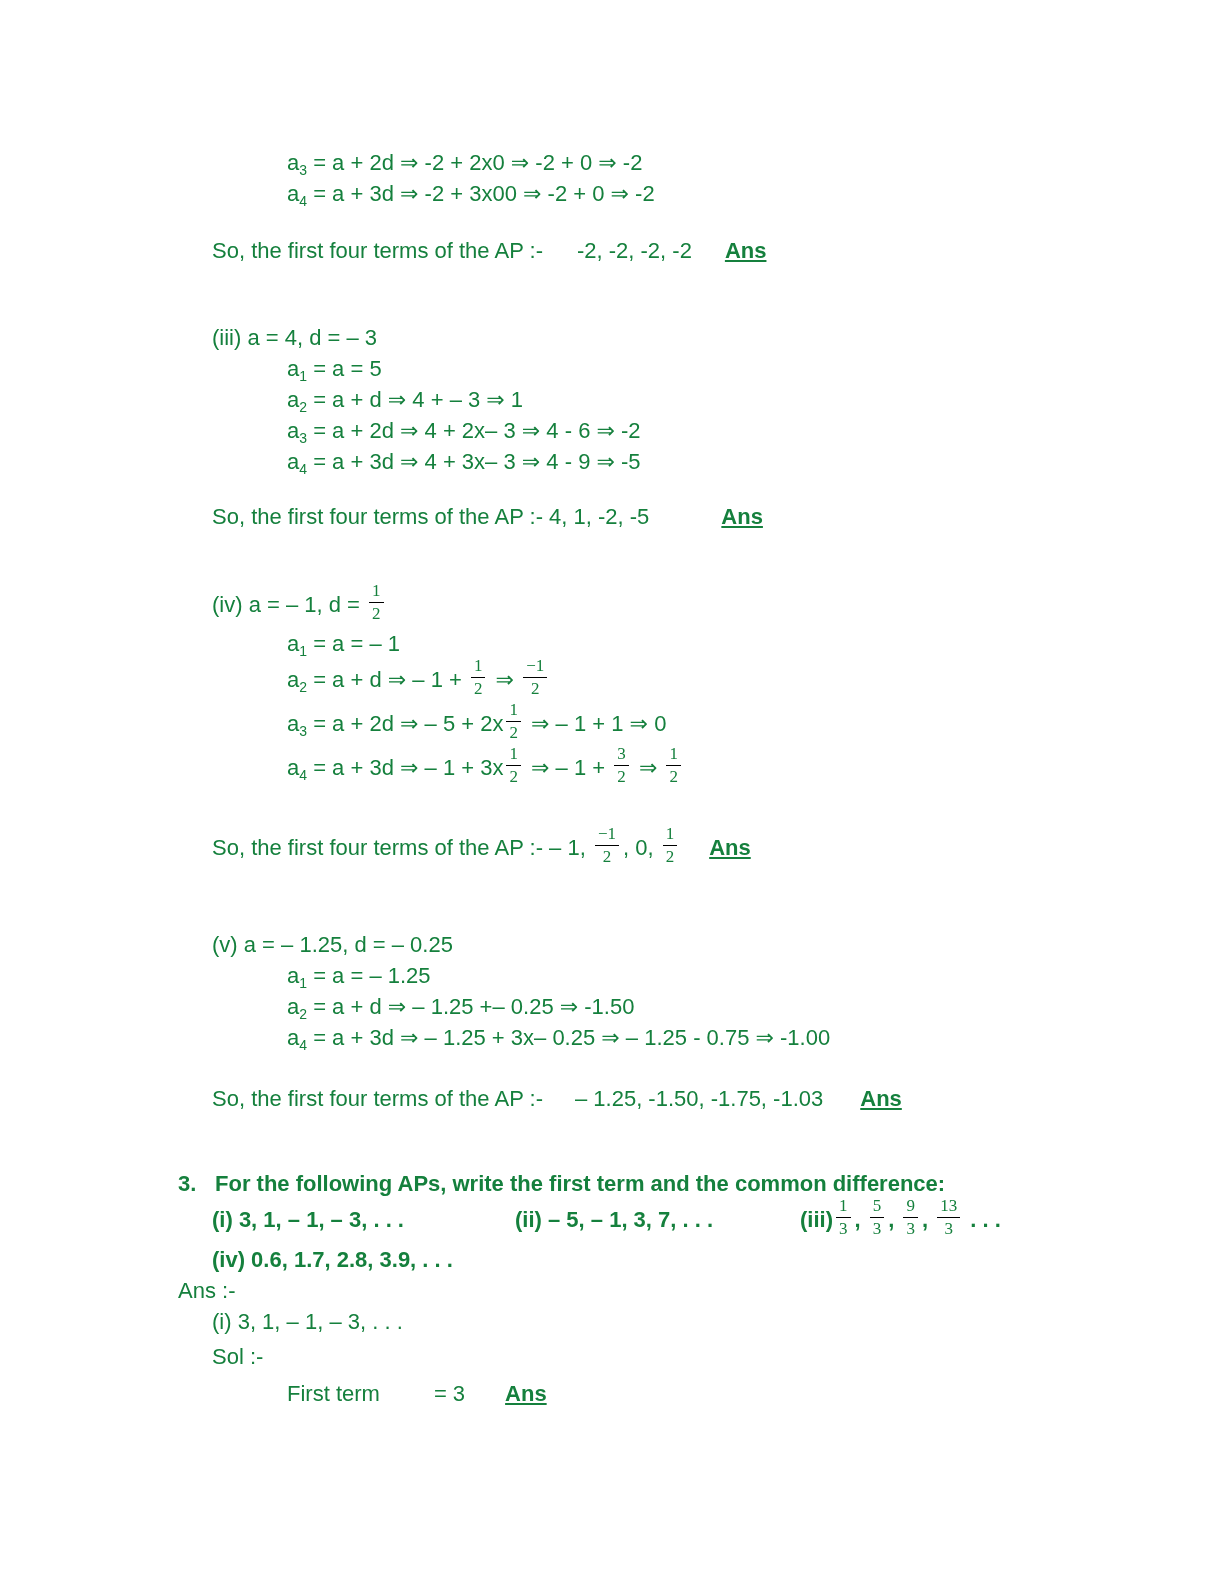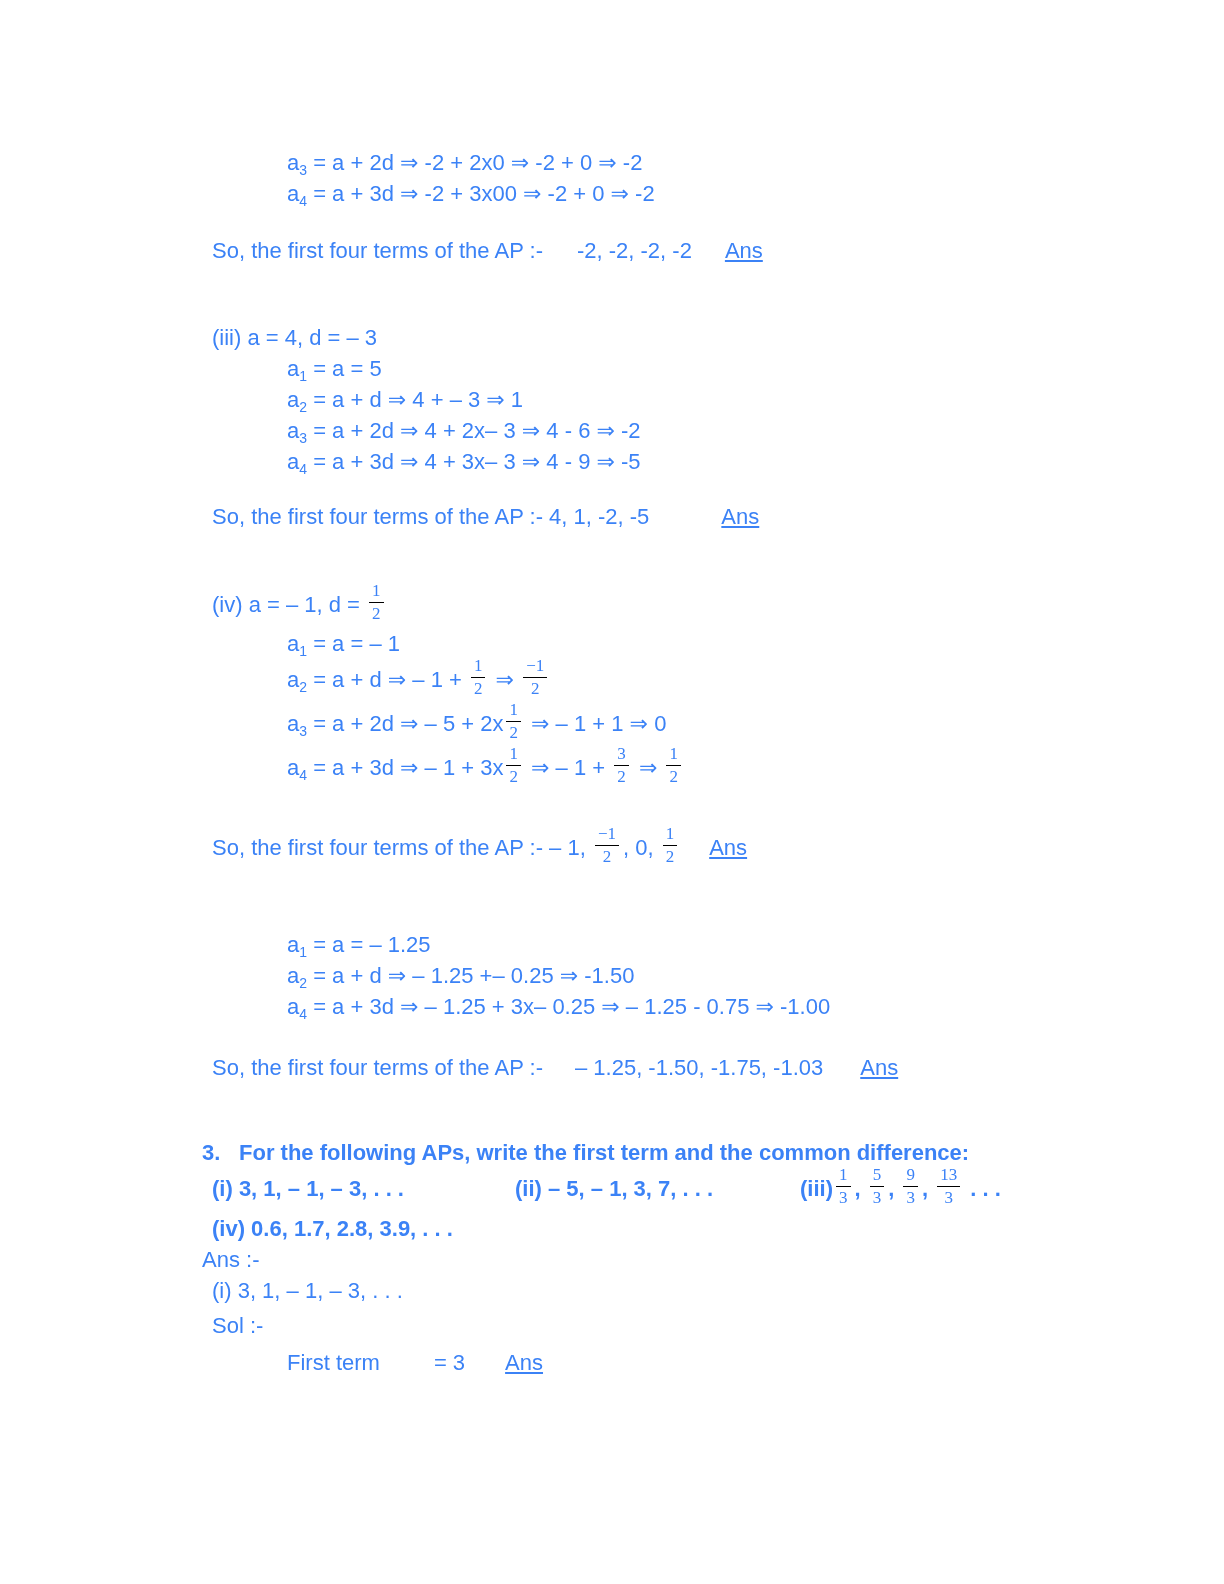--- a/index.html
+++ b/index.html
@@ -1,42 +1,42 @@
 <!DOCTYPE html>
 <html><head>
 <meta charset="utf-8">
 <style>
   * { margin:0; padding:0; box-sizing:border-box; }
   html, body { background:#ffffff; }
   .page {
     width:1072px; height:1584px;
-    background:#ffffff; color:#3b82f6;
+    background:#ffffff; color:#15803d;
     font-family:"Liberation Sans", sans-serif;
     font-size:22px;
     position:relative;
     overflow:hidden;
   }
   .doc { display:block; padding-top:147px; }
   .line { line-height:31px; white-space:pre; }
-  .ind-0 { padding-left:178px;margin-left:24px; }
+  .ind-0 { padding-left:178px; }
   .ind-1 { padding-left:212px; }
   .ind-2 { padding-left:287px; }
   .bold  { font-weight:bold; }
   .cell  { display:inline-block; }
   .hsp   { display:inline-block; }
   sub { font-size:14px; line-height:0; }
   .frac {
     display:inline-flex; flex-direction:column; align-items:stretch;
     text-align:center; vertical-align:middle; position:relative; top:-5px;
     font-family:"Liberation Serif", serif; font-size:17px; line-height:1.15;
     margin:2px 4px 0 3px;
   }
   .frac .num { padding:0 3px 1px; border-bottom:1.5px solid #000; }
   .frac .den { padding:1px 3px 0; }
-  .ans { font-weight:normal; text-decoration:underline;text-align:center; }
+  .ans { font-weight:bold; text-decoration:underline;text-align:center; }
   .gap { width:100%; }
 </style>
 </head>
 <body>
 
 <div class="page">
   <main class="doc">
       <div class="line ind-2"><span>a</span><sub>3</sub><span> = a + 2d ⇒ -2 + 2x0 ⇒ -2 + 0 ⇒ -2</span></div>
       <div class="line ind-2"><span>a</span><sub>4</sub><span> = a + 3d ⇒ -2 + 3x00 ⇒ -2 + 0 ⇒ -2</span></div>
       <div class="gap" style="height: 26px;"></div>
@@ -51,20 +51,21 @@
       <div class="line ind-1"><span>So, the first four terms of the AP :- 4, 1, -2, -5</span><span class="hsp" style="width: 72px;"></span><span class="ans">Ans</span></div>
       <div class="gap" style="height: 52px;"></div>
       <div class="line ind-1"><span>(iv) a = – 1, d = </span><span class="frac"><span class="num">1</span><span class="den">2</span></span></div>
       <div class="line ind-2"><span>a</span><sub>1</sub><span> = a = – 1</span></div>
       <div class="line ind-2"><span>a</span><sub>2</sub><span> = a + d ⇒ – 1 + </span><span class="frac"><span class="num">1</span><span class="den">2</span></span><span> ⇒ </span><span class="frac"><span class="num">−1</span><span class="den">2</span></span></div>
       <div class="line ind-2"><span>a</span><sub>3</sub><span> = a + 2d ⇒ – 5 + 2x</span><span class="frac"><span class="num">1</span><span class="den">2</span></span><span> ⇒ – 1 + 1 ⇒ 0</span></div>
       <div class="line ind-2"><span>a</span><sub>4</sub><span> = a + 3d ⇒ – 1 + 3x</span><span class="frac"><span class="num">1</span><span class="den">2</span></span><span> ⇒ – 1 + </span><span class="frac"><span class="num">3</span><span class="den">2</span></span><span> ⇒ </span><span class="frac"><span class="num">1</span><span class="den">2</span></span></div>
       <div class="gap" style="height: 36px;"></div>
       <div class="line ind-1"><span>So, the first four terms of the AP :- – 1, </span><span class="frac"><span class="num">−1</span><span class="den">2</span></span><span>, 0, </span><span class="frac"><span class="num">1</span><span class="den">2</span></span><span class="hsp" style="width: 28px;"></span><span class="ans">Ans</span></div>
       <div class="gap" style="height: 58px;"></div>
+      <div class="line ind-1"><span>(v) a = – 1.25, d = – 0.25</span></div>
       <div class="line ind-2"><span>a</span><sub>1</sub><span> = a = – 1.25</span></div>
       <div class="line ind-2"><span>a</span><sub>2</sub><span> = a + d ⇒ – 1.25 +– 0.25 ⇒ -1.50</span></div>
       <div class="line ind-2"><span>a</span><sub>4</sub><span> = a + 3d ⇒ – 1.25 + 3x– 0.25 ⇒ – 1.25 - 0.75 ⇒ -1.00</span></div>
       <div class="gap" style="height: 30px;"></div>
       <div class="line ind-1"><span>So, the first four terms of the AP :-</span><span class="hsp" style="width: 32px;"></span><span>– 1.25, -1.50, -1.75, -1.03</span><span class="hsp" style="width: 37px;"></span><span class="ans">Ans</span></div>
       <div class="gap" style="height: 54px;"></div>
       <div class="line ind-0"><span class="bold cell" style="width: 37px;">3.</span><span class="bold">For the following APs, write the first term and the common difference:</span></div>
       <div class="line ind-1"><span class="bold cell" style="width: 303px;">(i) 3, 1, – 1, – 3, . . .</span><span class="bold cell" style="width: 285px;">(ii) – 5, – 1, 3, 7, . . .</span><span class="bold">(iii)</span><span class="frac"><span class="num">1</span><span class="den">3</span></span><span class="bold">, </span><span class="frac"><span class="num">5</span><span class="den">3</span></span><span class="bold">, </span><span class="frac"><span class="num">9</span><span class="den">3</span></span><span class="bold">, </span><span class="frac"><span class="num">13</span><span class="den">3</span></span><span class="bold"> . . .</span></div>
       <div class="line ind-1"><span class="bold">(iv) 0.6, 1.7, 2.8, 3.9, . . .</span></div>
       <div class="line ind-0"><span>Ans :-</span></div>

